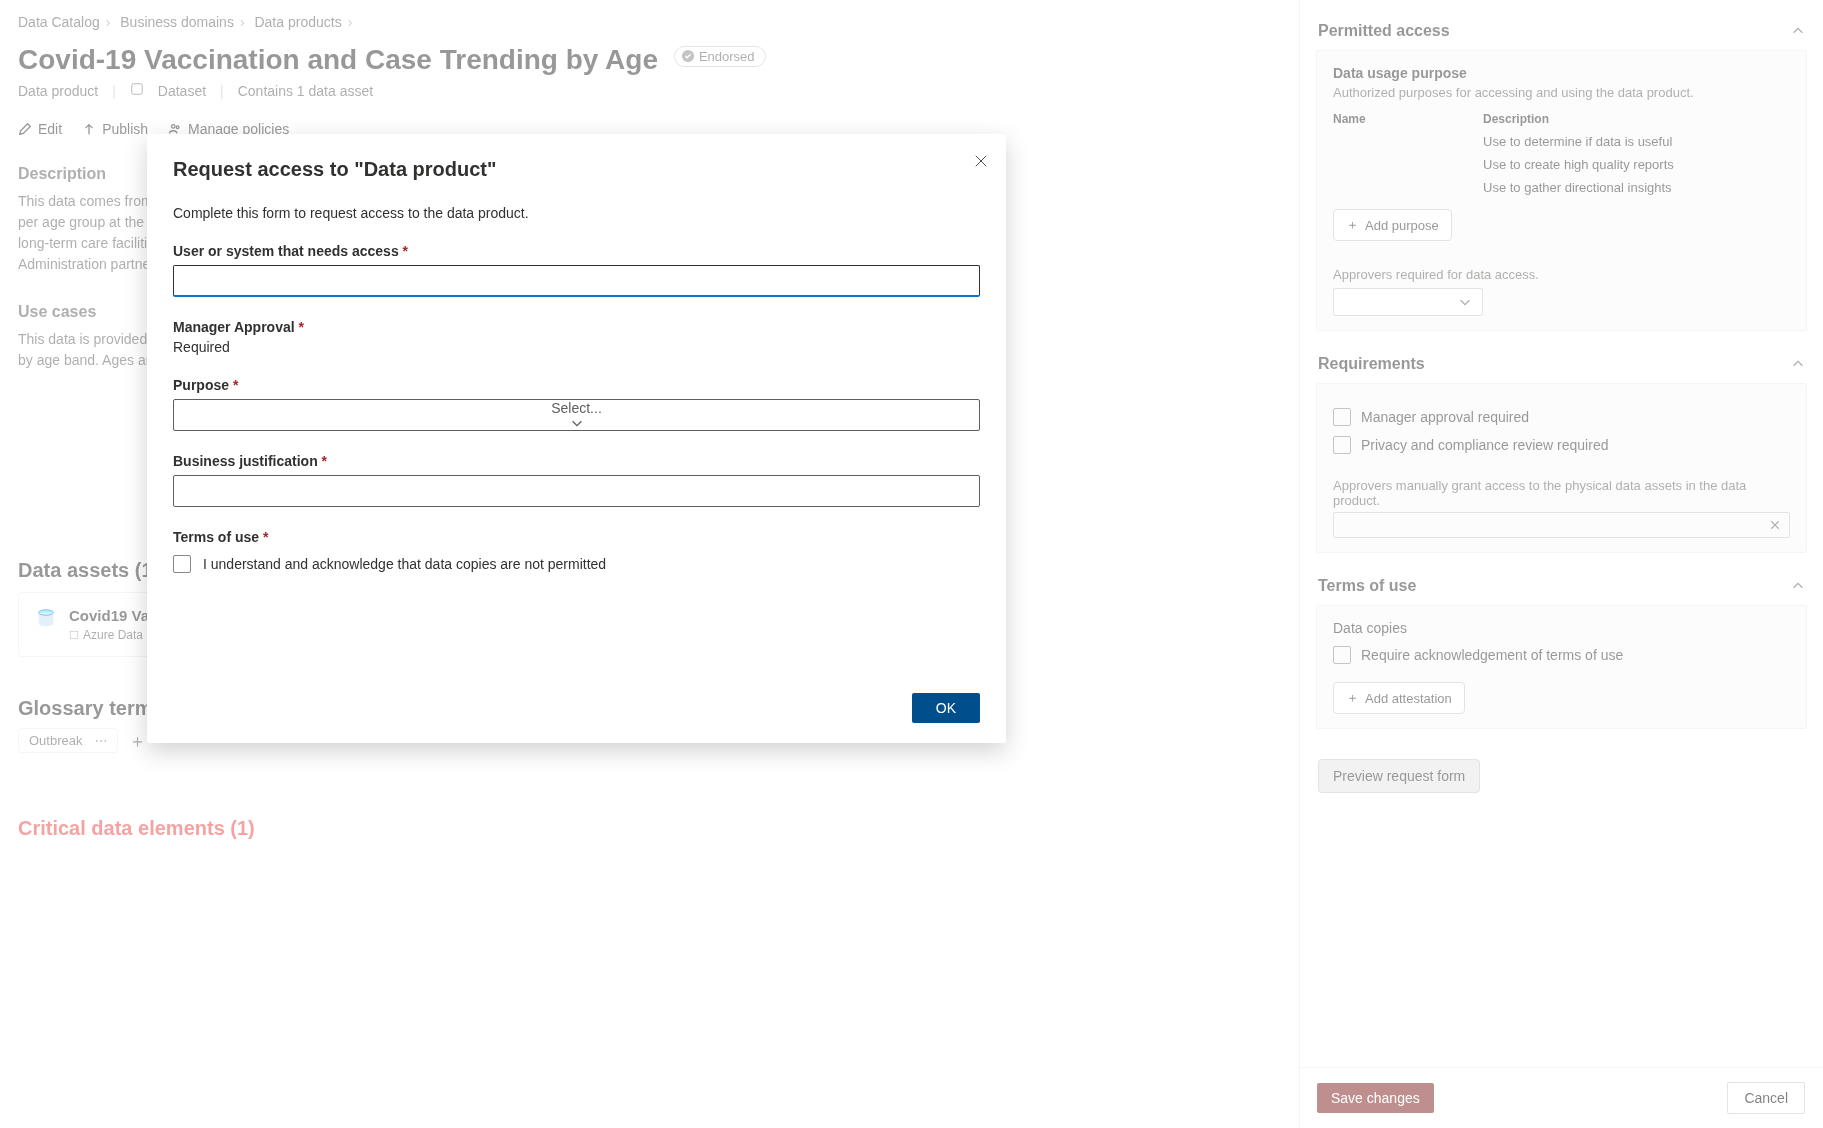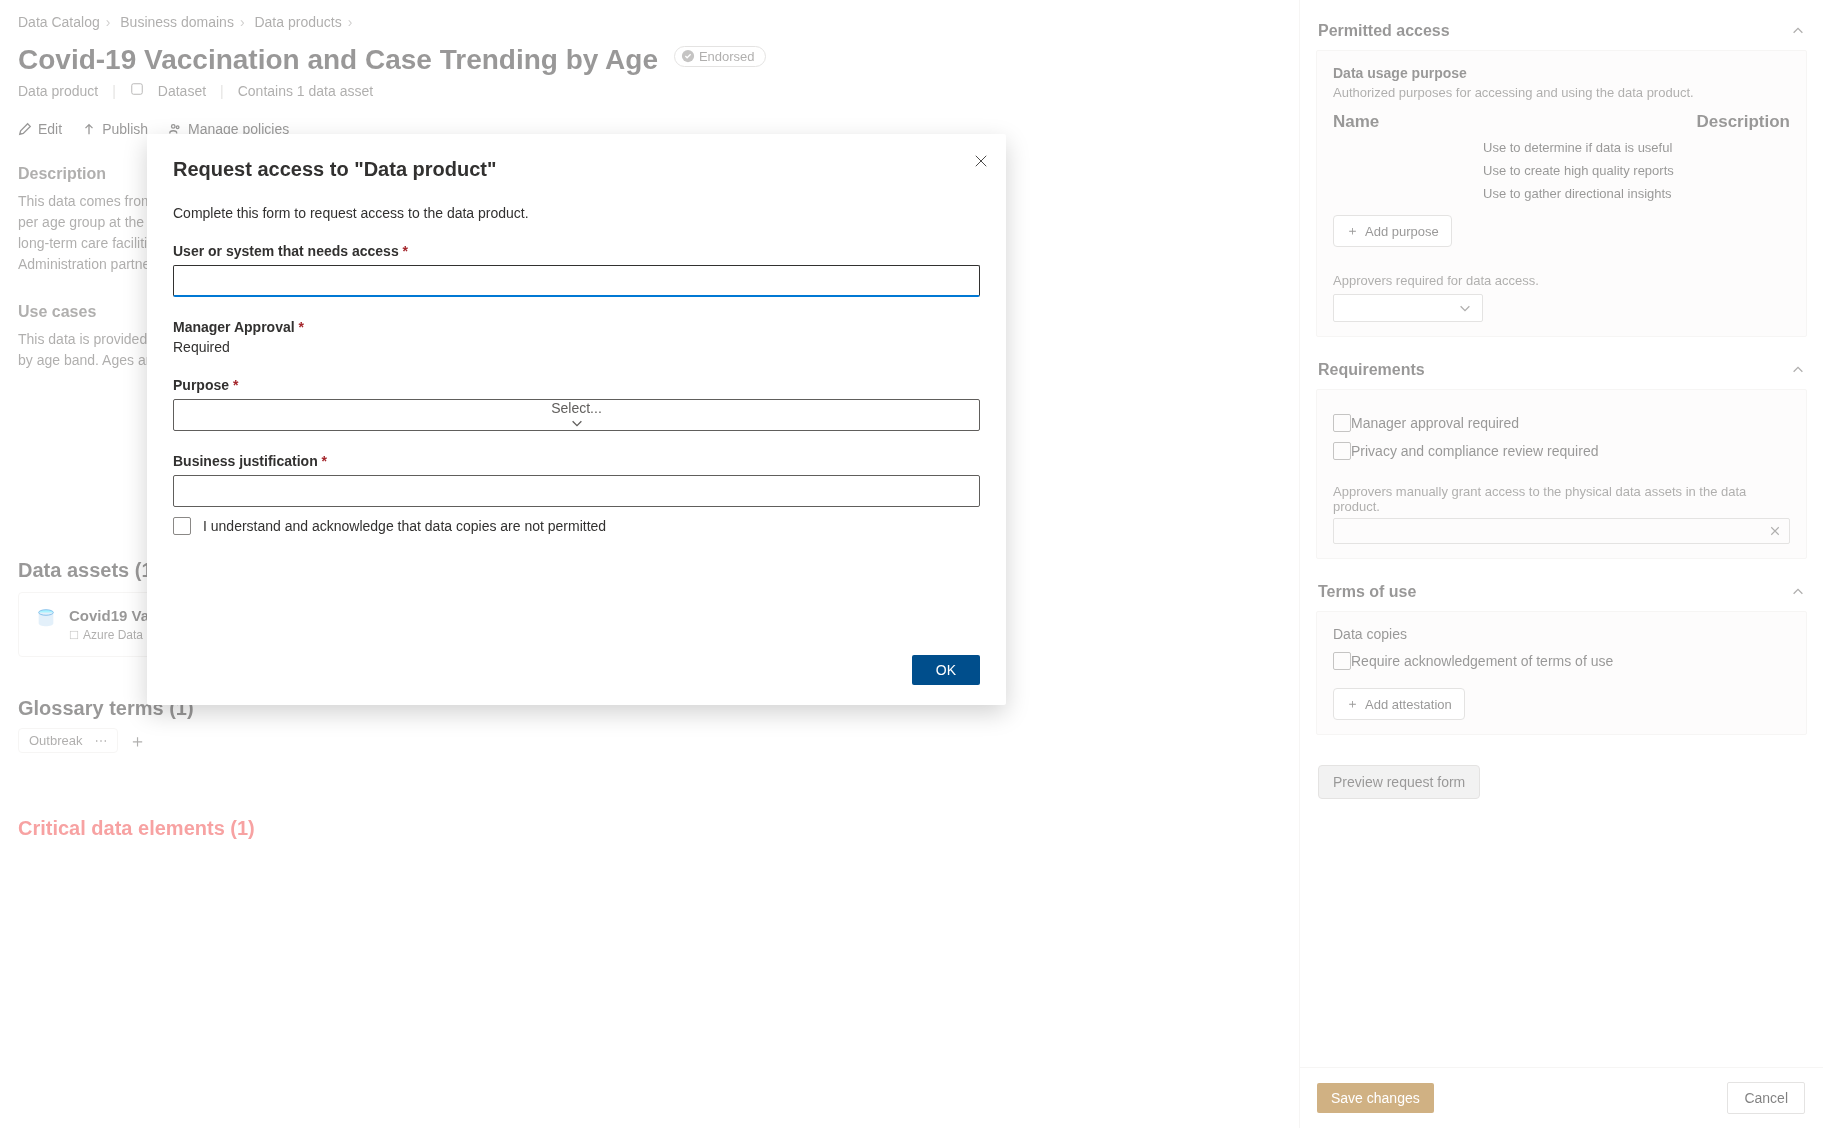--- a/index.html
+++ b/index.html
@@ -22,34 +22,34 @@
   .asset-title{font-weight:600; font-size:15px;}
   .asset-sub{color:#605e5c; font-size:12px; margin-top:4px; display:flex; align-items:center; gap:4px;}
   .tag-chip{border:1px solid #edebe9;border-radius:4px;padding:4px 10px;font-size:13px;color:#605e5c;display:inline-flex;align-items:center;gap:12px;}
   .tag-row{display:flex;gap:10px;align-items:center;margin-top:8px;}
   .side { position:absolute; right:0; top:0; width:524px; height:100%; border-left:1px solid #edebe9; background:#fff; padding:14px 0 0 0; overflow:hidden;}
   .panel-h{font-weight:600;font-size:16px;display:flex;justify-content:space-between;align-items:center;padding:8px 18px;}
   .chev{width:14px;height:14px;stroke:#605e5c;fill:none;stroke-width:1.5;}
   .greybox{background:#faf9f8;border:1px solid #edebe9;border-radius:2px;padding:14px 16px;margin:2px 16px 16px 16px;}
   .greybox h4{font-weight:600;font-size:14px;margin-bottom:4px;}
   .greybox .sub{color:#605e5c;font-size:13px;margin-bottom:12px;}
-  .tbl-head{display:flex;font-weight:600;font-size:17px;margin-bottom:6px;justify-content:space-between;}
+  .tbl-head{display:flex;font-weight:600;font-size:12px;margin-bottom:6px;}
   .tbl-head .c1{width:150px;}
   .tbl-row{display:flex;font-size:13px;margin-top:8px;color:#323130;}
   .tbl-row .c1{width:150px;}
   .purpose-btn{border:1px solid #c8c6c4;border-radius:4px;padding:6px 12px;font-size:13px;background:#fff;margin-top:14px;display:inline-flex;gap:6px;align-items:center;}
   .sel{border:1px solid #c8c6c4;border-radius:2px;padding:6px 10px;background:#fff;width:150px;display:flex;justify-content:flex-end;margin-top:6px;}
   .approvers-line{color:#605e5c;font-size:13px;margin:8px 0 4px 0;}
   .chipline{border:1px solid #c8c6c4;border-radius:2px;padding:6px 8px;display:flex;justify-content:flex-end;align-items:center;margin-top:4px;}
   .close-x{width:12px;height:12px;stroke:#605e5c;stroke-width:1.5;fill:none;cursor:pointer;}
-  .cb-row{display:flex;align-items:center;gap:0;font-size:14px;margin-top:10px;}
+  .cb-row{display:flex;align-items:center;gap:10px;font-size:14px;margin-top:10px;}
   .cb{width:18px;height:18px;border:1px solid #8a8886;border-radius:2px;}
   .outline-btn{border:1px solid #c8c6c4;border-radius:4px;padding:8px 14px;background:#e5e5e5;font-size:14px;display:inline-block;}
   .footer{position:absolute;bottom:0;right:0;width:524px;padding:14px 18px;border-top:1px solid #edebe9;background:#fff;display:flex;align-items:center;}
-  .primary-btn{background:#a16207;color:#fff;border:none;border-radius:2px;padding:7px 14px;font-size:14px;margin-right:auto;}
+  .primary-btn{background:#7f1d1d;color:#fff;border:none;border-radius:2px;padding:7px 14px;font-size:14px;margin-right:auto;}
   .cancel-btn{border:1px solid #c8c6c4;border-radius:2px;padding:7px 16px;background:#fff;font-size:14px;}
   .overlay{position:absolute;inset:0;background:rgba(255,255,255,0.5);}
   .modal{position:absolute;left:147px;top:134px;width:859px;background:#fff;box-shadow:0 8px 24px rgba(0,0,0,0.18);border-radius:2px;padding:24px 26px 20px 26px;}
   .modal-h{font-size:20px;font-weight:600;}
   .modal-close{position:absolute;right:18px;top:20px;cursor:pointer;}
   .modal-sub{font-size:14px;margin-top:24px;}
   .fld-label{font-weight:600;font-size:14px;margin-top:22px;}
   .req{color:#a4262c;}
   .fld-input{width:100%;border:1px solid #323130;border-bottom:2px solid #0078d4;border-radius:2px;height:32px;margin-top:6px;padding:0 8px;}
   .fld-static{font-size:14px;margin-top:4px;}
@@ -265,20 +265,21 @@
   <div class="fld-select">
     <span>Select...</span>
     <svg class="chev" viewBox="0 0 16 16">
         <path d="M3 6l5 5 5-5"></path>
       </svg>
   </div>
 
   <div class="fld-label"><span>Business justification</span> <span class="req">*</span></div>
   <input class="fld-text" style="">
 
+  <div class="fld-label"><span>Terms of use</span> <span class="req">*</span></div>
   <div class="modal-cb-row">
     <div class="cb"></div>
     <span>I understand and acknowledge that data copies are not permitted</span>
   </div>
 
   <div class="modal-footer">
     <button class="ok-btn">OK</button>
   </div>
 </div>
 

